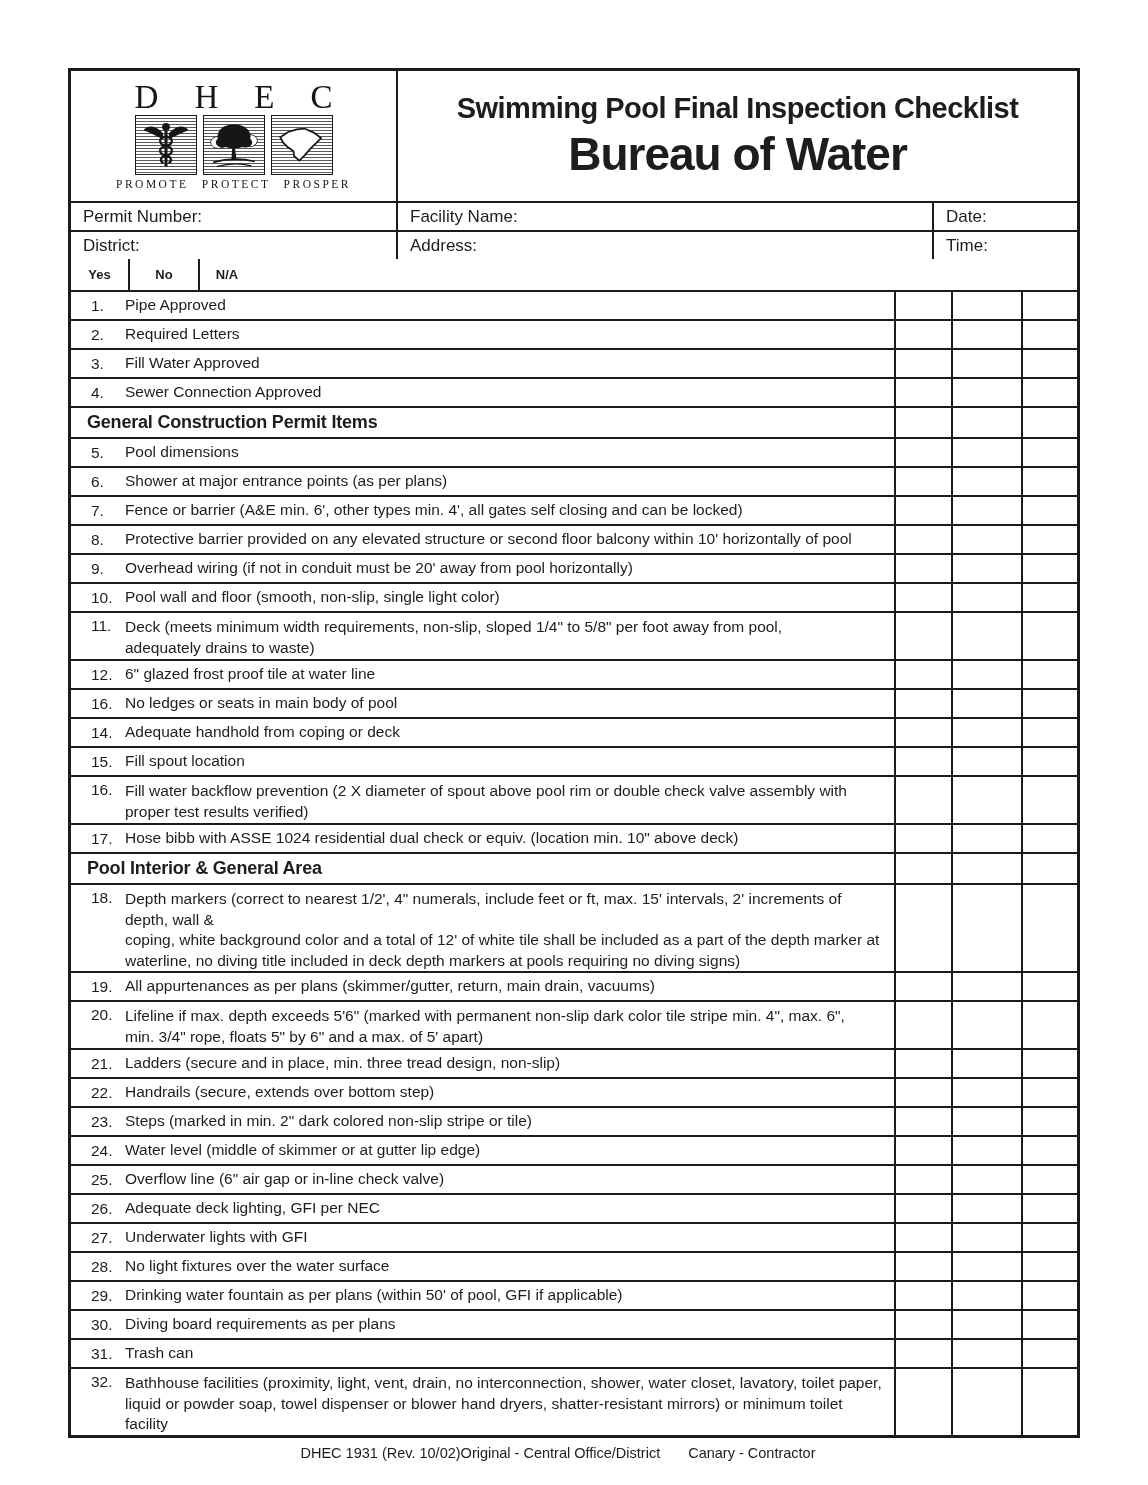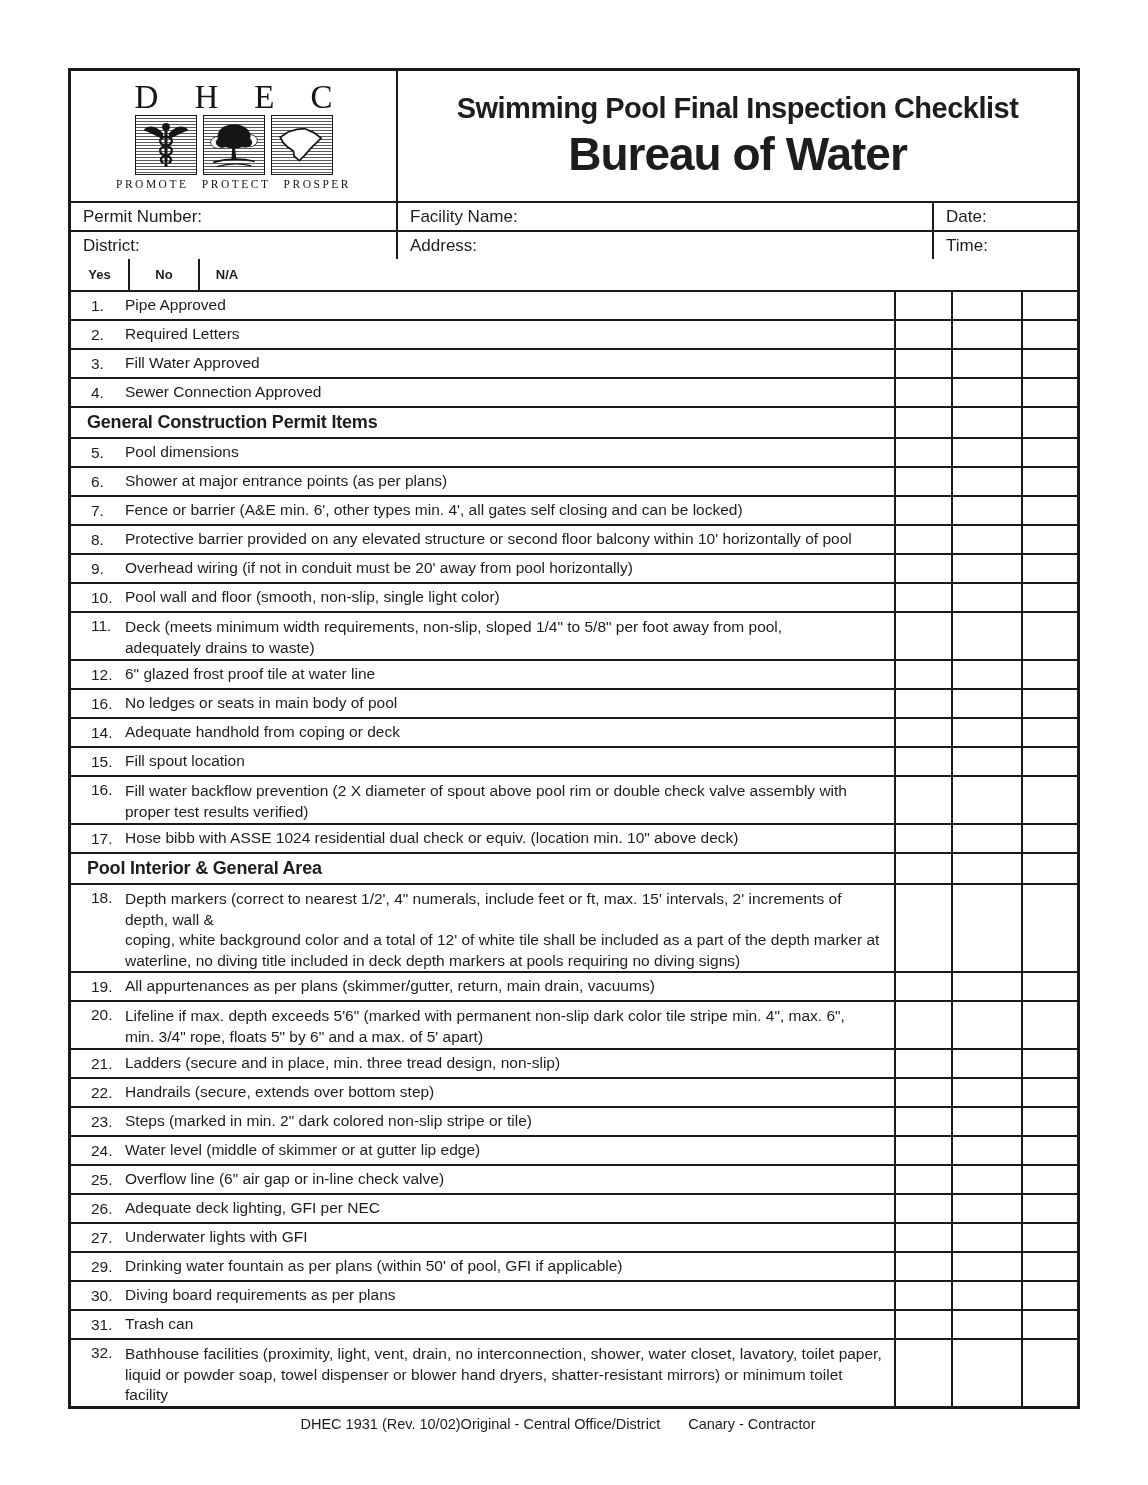--- a/index.html
+++ b/index.html
@@ -461,20 +461,31 @@
             <div class="item-lines">
               <div>Underwater lights with GFI</div>
             </div>
           </div>
           <div class="cell ans-cell "></div>
           <div class="cell ans-cell c2"></div>
           <div class="cell ans-cell c3"></div>
         </div>
         <div class="row item-row single">
           <div class="cell text-cell">
+            <span class="item-num">28.</span>
+            <div class="item-lines">
+              <div>No light fixtures over the water surface</div>
+            </div>
+          </div>
+          <div class="cell ans-cell "></div>
+          <div class="cell ans-cell c2"></div>
+          <div class="cell ans-cell c3"></div>
+        </div>
+        <div class="row item-row single">
+          <div class="cell text-cell">
             <span class="item-num">29.</span>
             <div class="item-lines">
               <div>Drinking water fountain as per plans (within 50' of pool, GFI if applicable)</div>
             </div>
           </div>
           <div class="cell ans-cell "></div>
           <div class="cell ans-cell c2"></div>
           <div class="cell ans-cell c3"></div>
         </div>
         <div class="row item-row single">

